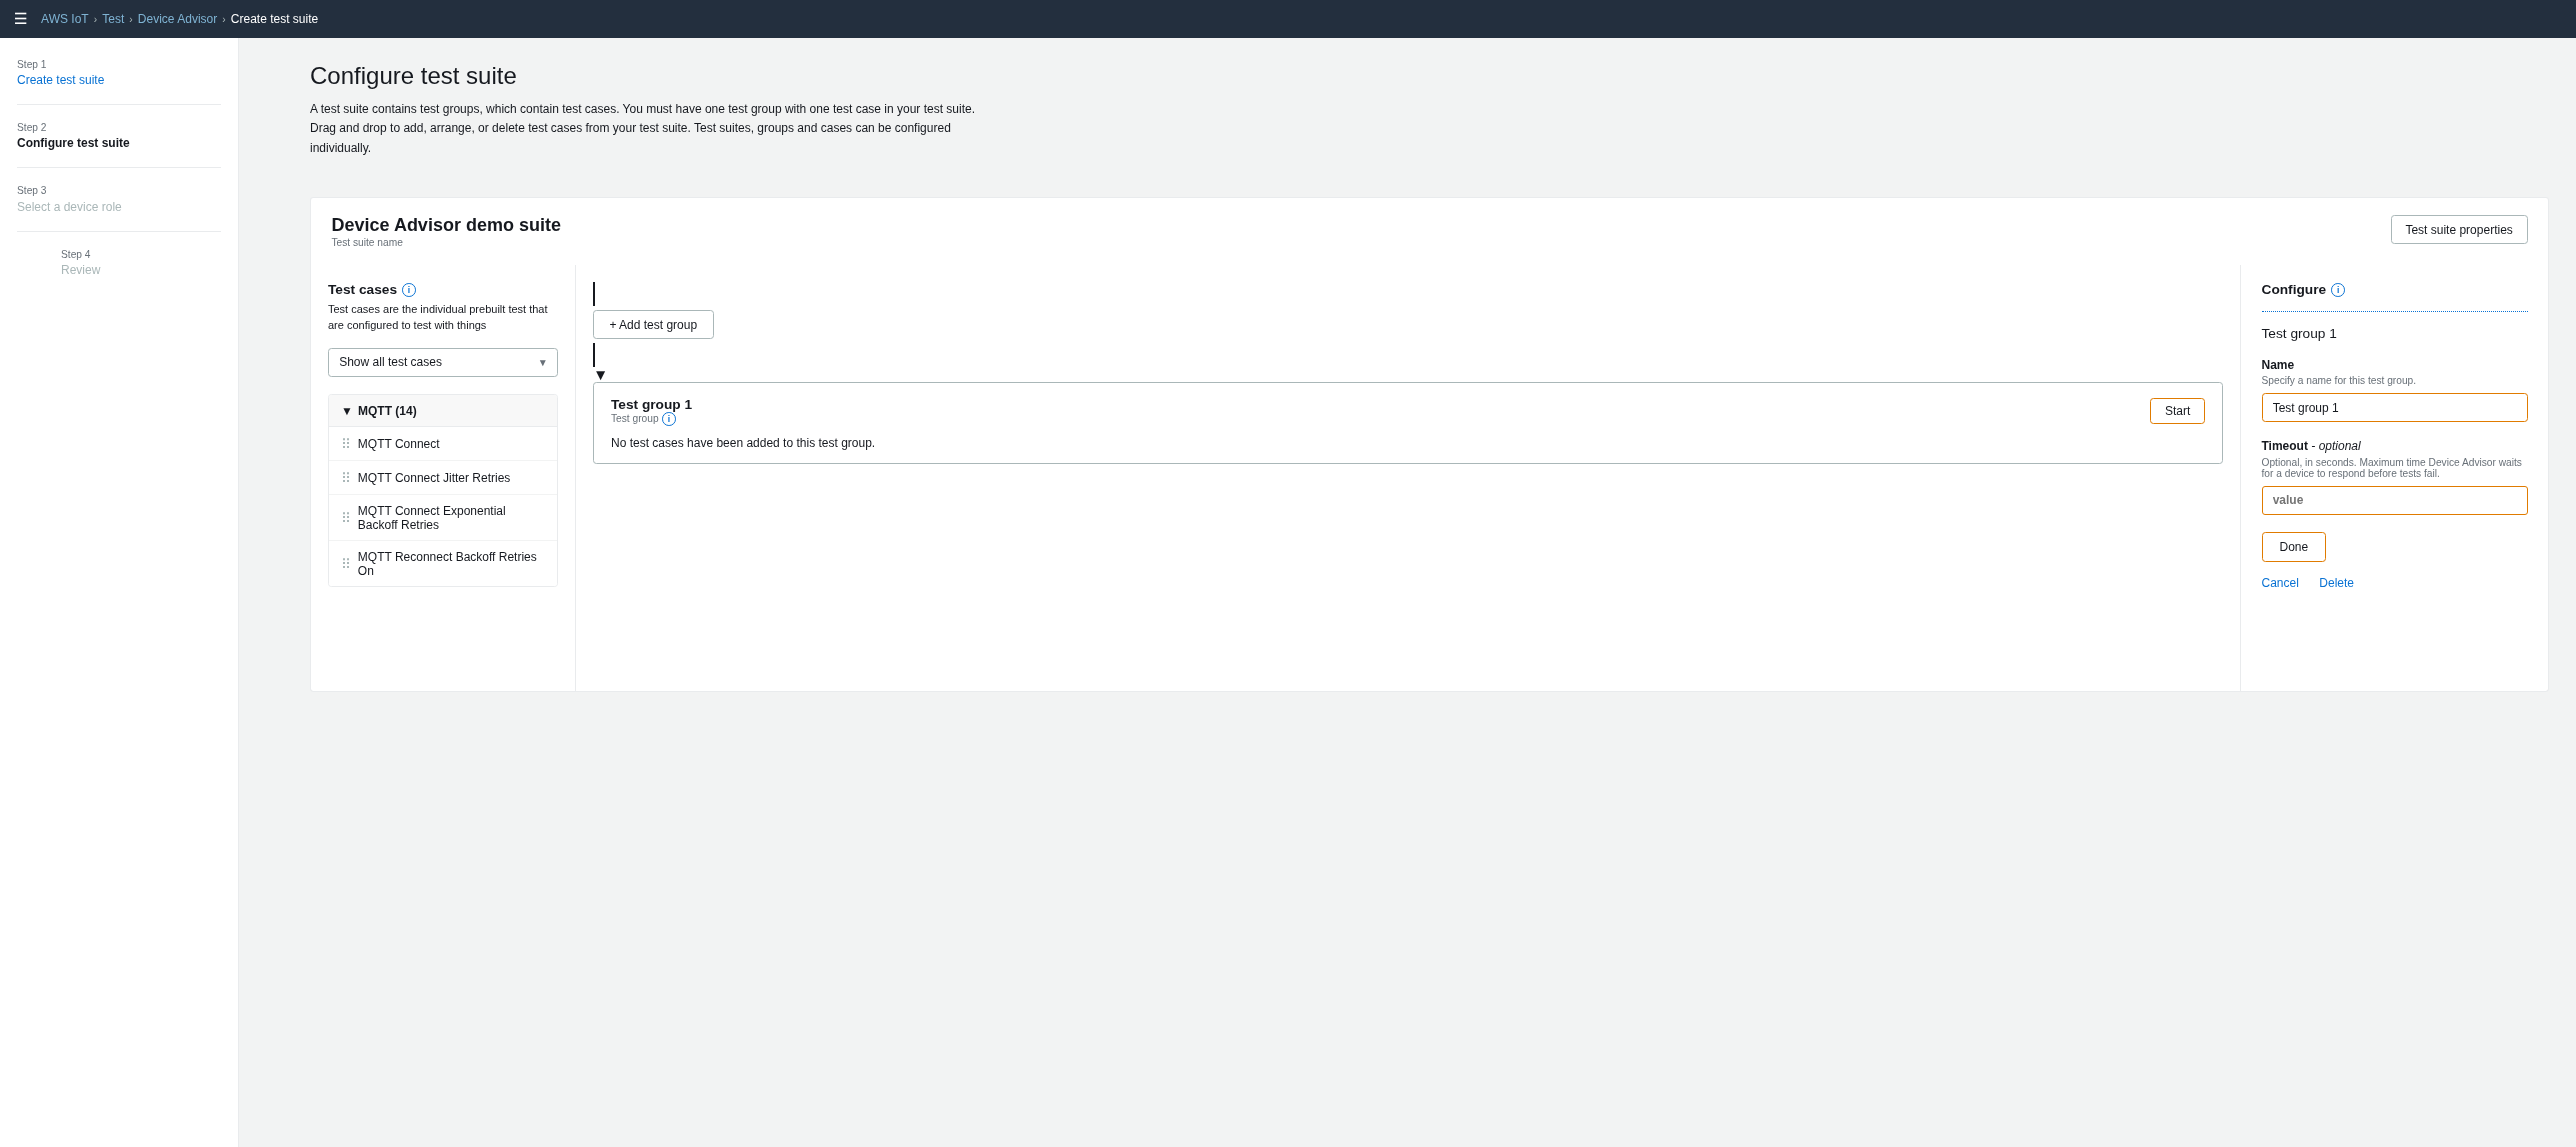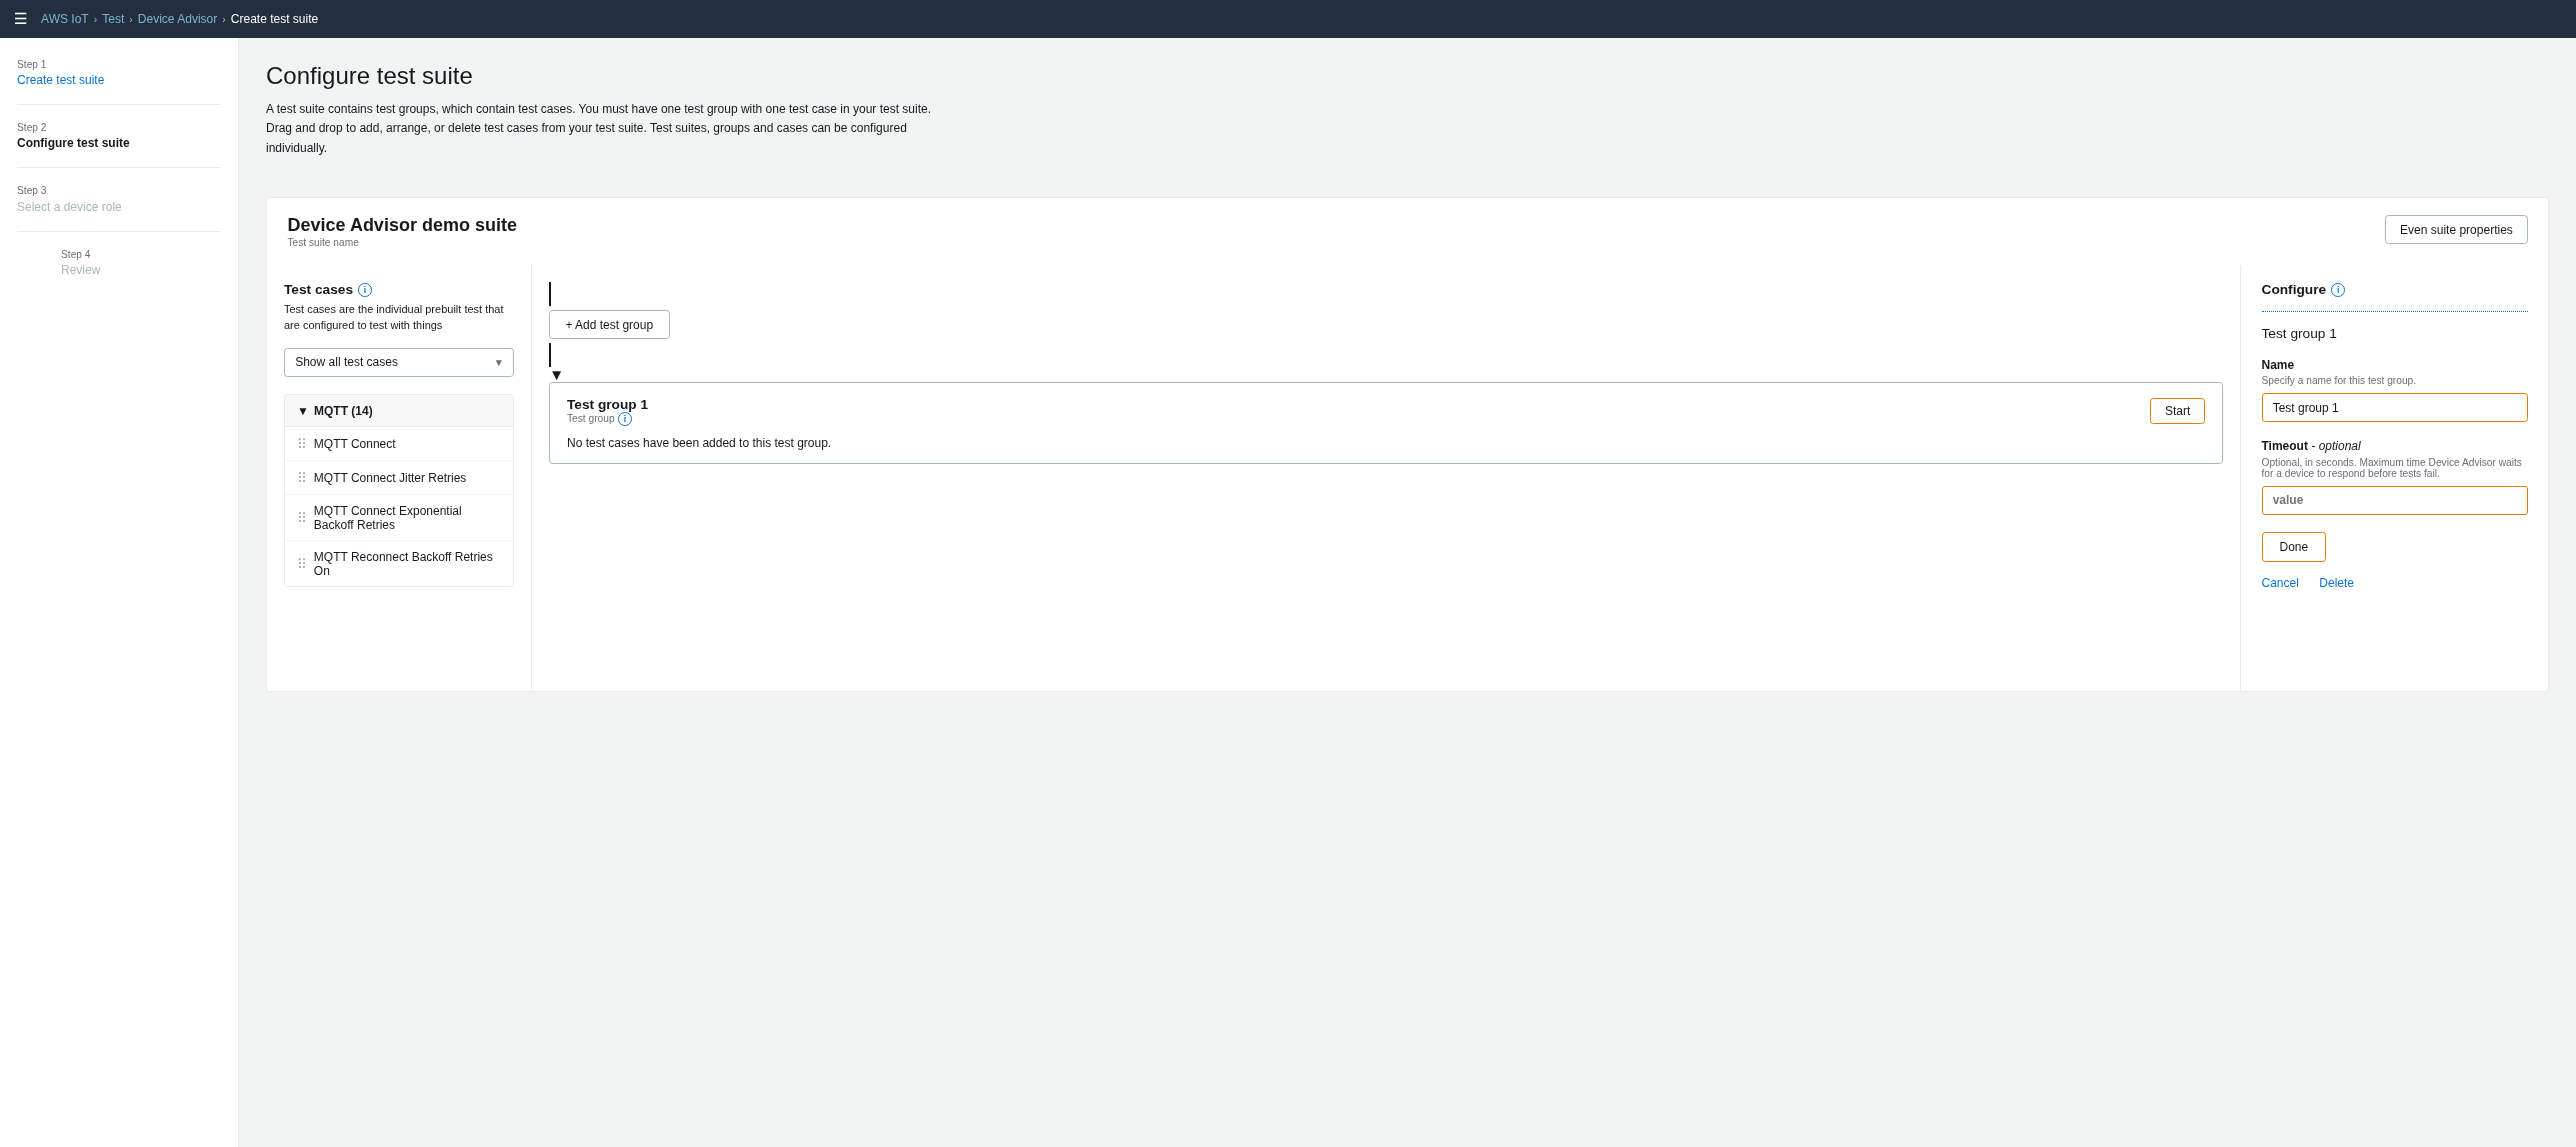--- a/index.html
+++ b/index.html
@@ -10,21 +10,21 @@
       display: flex; align-items: center; height: 38px;
       background: #232f3e; padding: 0 13.7px; gap: 6.8px;
     }
     .hamburger { color: #fff; font-size: 15.4px; cursor: pointer; margin-right: 6.8px; }
     .breadcrumb { display: flex; align-items: center; gap: 5.1px; font-size: 12px; }
     .breadcrumb a { color: #7fb3d3; text-decoration: none; }
     .breadcrumb-sep { color: #aab7b8; font-size: 10.2px; }
     .breadcrumb-current { color: #fff; }
 
     
-    .main-layout { display: flex; height: calc(100vh - 38px); }
+    .main-layout { display: flex; height: calc(100vh - 38px); gap: 44px; }
 
     
     .sidebar {
       width: 239px; background: #fff; padding: 20.5px 17px;
       border-right: 0.9px solid #e9ebed; flex-shrink: 0;
     }
     .sidebar-step { margin-bottom: 17px; padding-bottom: 17px; border-bottom: 0.9px solid #e9ebed; }
     .sidebar-step:last-child { border-bottom: none; margin-left: 44px; }
     .step-number { font-size: 10.2px; color: #687078; margin-bottom: 3.4px; }
     .step-link { color: #0972d3; text-decoration: none; font-size: 12px; }
@@ -200,21 +200,21 @@
 
   <main class="content-area">
     <h1 class="page-title">Configure test suite</h1>
     <p class="page-description">A test suite contains test groups, which contain test cases. You must have one test group with one test case in your test suite. Drag and drop to add, arrange, or delete test cases from your test suite. Test suites, groups and cases can be configured individually.</p>
 
     <div class="suite-header">
       <div>
         <div class="suite-name">Device Advisor demo suite</div>
         <div class="suite-label">Test suite name</div>
       </div>
-      <button class="suite-props-btn">Even suite properties</button>
+      <button class="suite-props-btn">Test suite properties</button>
     </div>
 
     <div class="three-col">
 
       <div class="test-cases-col">
         <div class="col-title">
           <span>Test cases</span>
           <span class="info-icon">i</span>
         </div>
         <p class="col-desc">Test cases are the individual prebuilt test that are configured to test with things</p>

